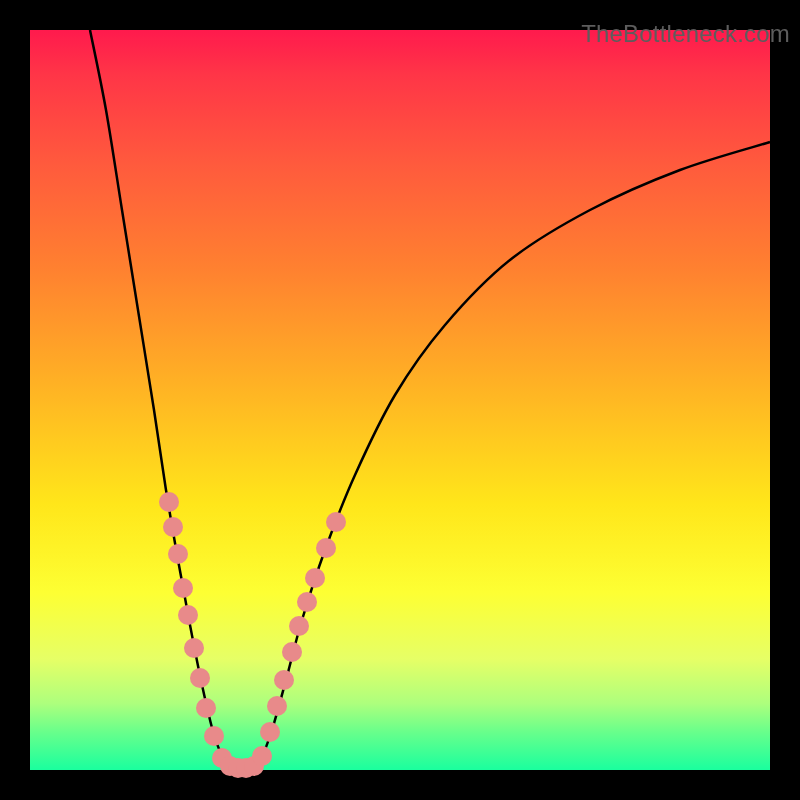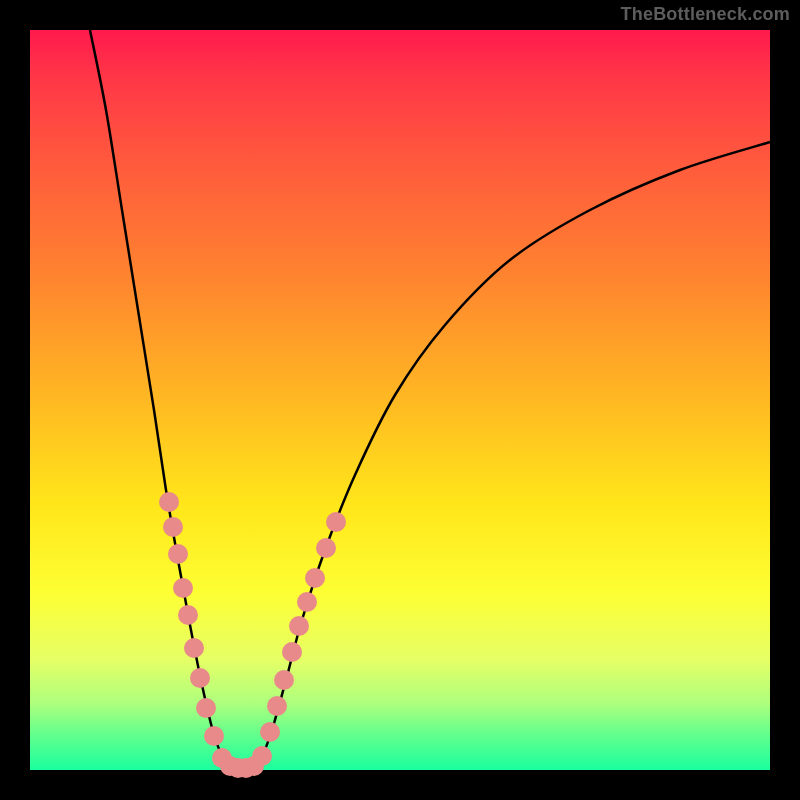--- a/index.html
+++ b/index.html
@@ -33,25 +33,25 @@
       #ffb224 48%,
       #ffe61a 64%,
       #fdff33 76%,
       #e6ff66 85%,
       #adff7d 91%,
       #66ff8c 95%,
       #1aff9e 100%);
   }
   .watermark {
     position: absolute;
-    top: 4px;
+    top: 20px;
     right: 10px;
     color: #5d5d5d;
-    font-size: 18px;
-    font-weight: 700;
+    font-size: 24px;
+    font-weight: 400;
     letter-spacing: 0.2px;
   }
   svg.curve {
     position: absolute;
     left: 0;
     top: 0;
     width: 740px;
     height: 740px;
     overflow: visible;
   }

